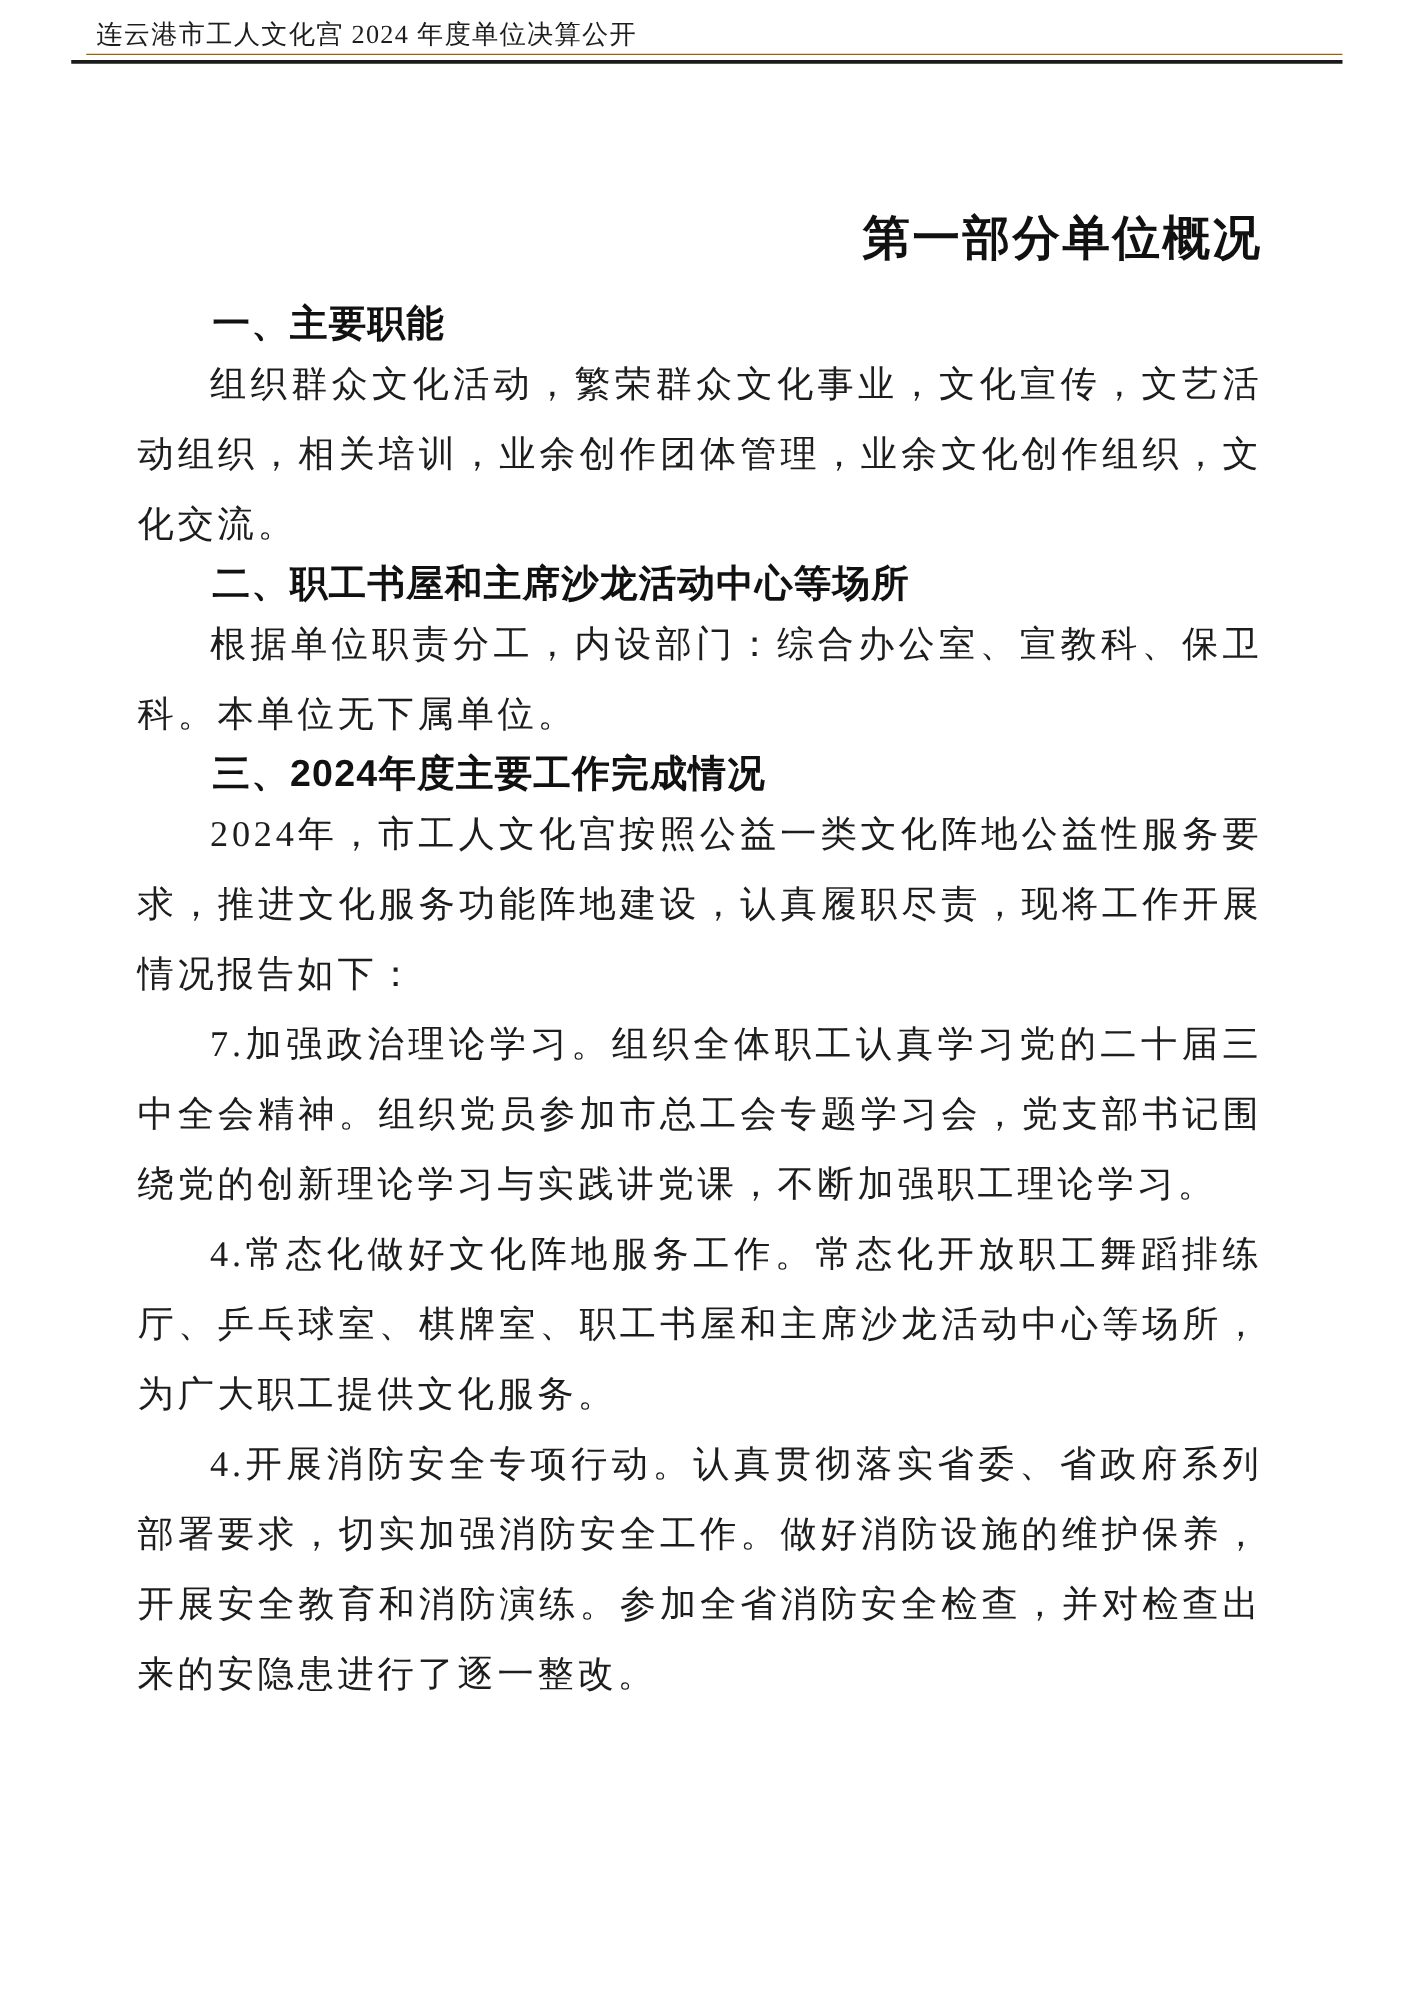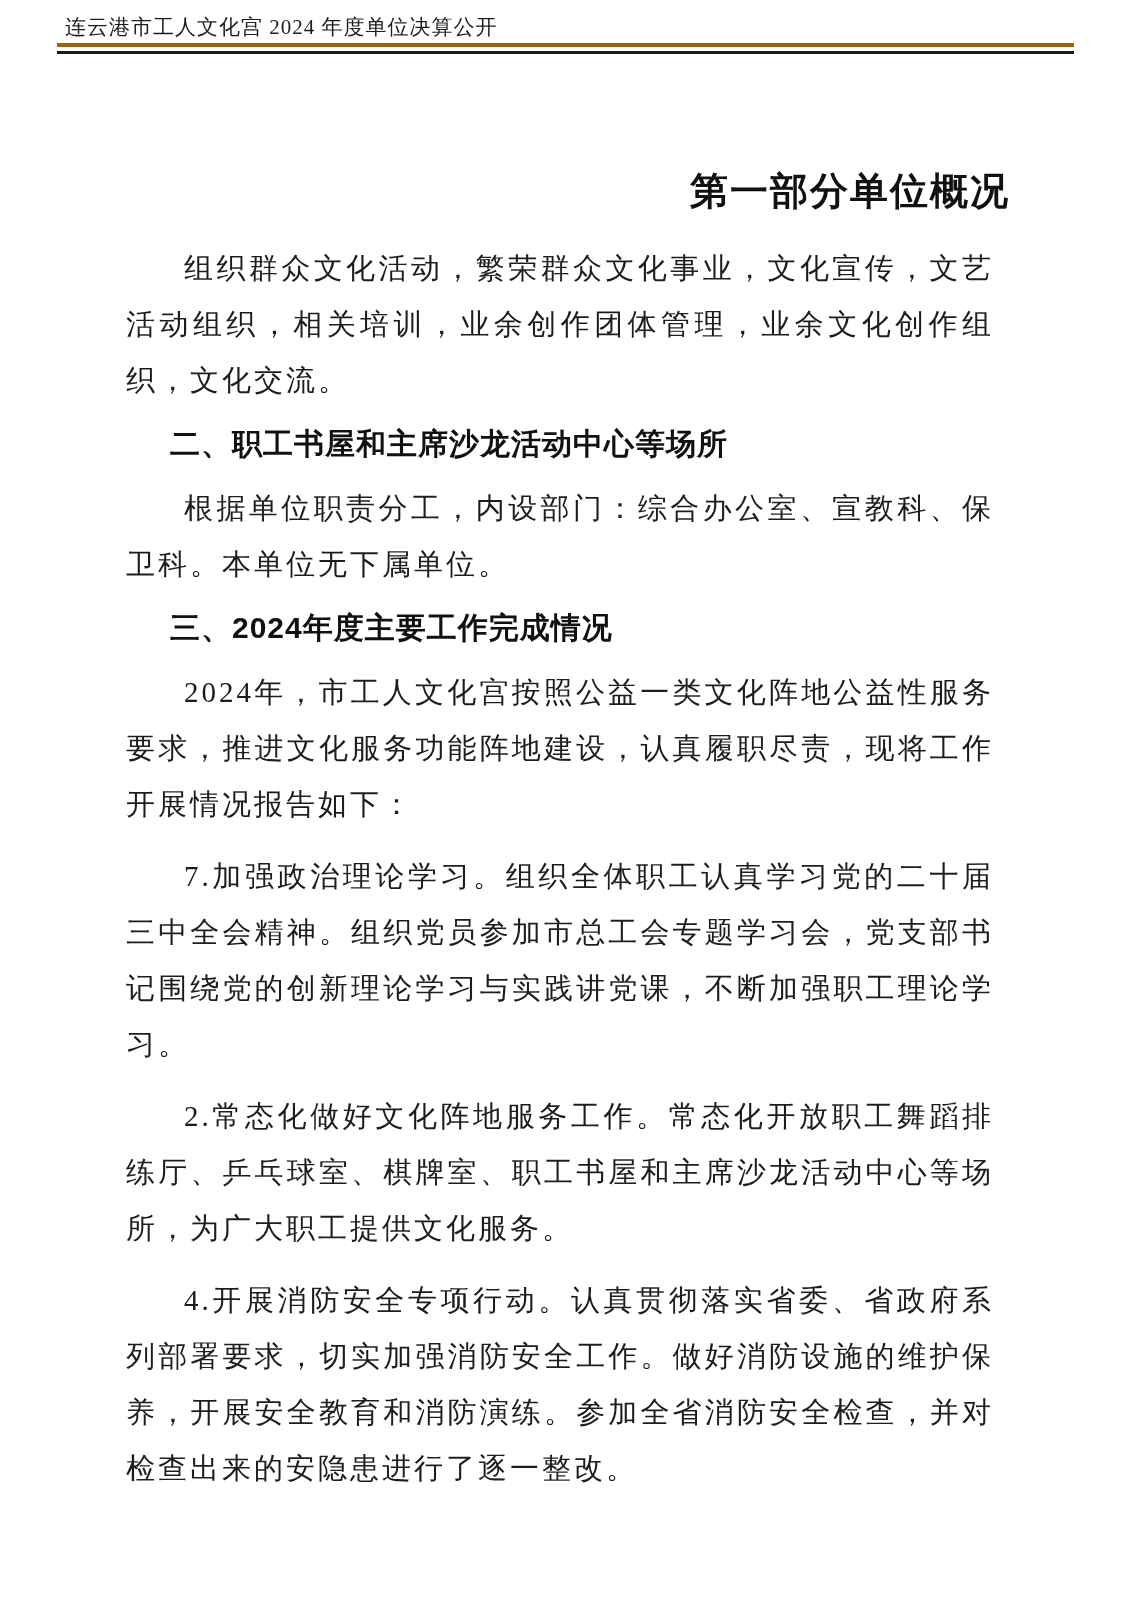--- a/index.html
+++ b/index.html
@@ -18,22 +18,23 @@
     top: 14px;
     left: 57px;
     right: 57px;
   }
   .doc-header-text {
     font-size: 21px;
     line-height: 26px;
     letter-spacing: 1px;
     padding: 0 0 3px 8px;
     color: #1d1d1d;
-    border-bottom: 4px solid #a16207;
+    border-bottom: 1px solid #a16207;
     font-family: "Liberation Serif", serif;
+    margin-left: 12px;
   }
   .doc-header-rule {
     margin-top: 4px;
     height: 3px;
     background: #1b1b1b;
   }
   
   .content {
     position: absolute;
     top: 152px;
@@ -54,21 +55,21 @@
     margin: 0;
     font-size: 30px;
     line-height: 40px;
     font-weight: 700;
     text-indent: 2em;
     letter-spacing: 1px;
     color: #111111;
     font-family: "Liberation Sans", sans-serif;
   }
   .body-p {
-    margin: 16px;
+    margin: 0;
     font-size: 29px;
     line-height: 56px;
     text-indent: 2em;
     text-align: justify;
     text-justify: inter-ideograph;
     letter-spacing: 3px;
     color: #1d1d1d;
     font-family: "Liberation Serif", serif;
   }
 </style>
@@ -80,30 +81,31 @@
   <div class="doc-header">
     <div class="doc-header-text">连云港市工人文化宫 2024 年度单位决算公开</div>
     <div class="doc-header-rule"></div>
   </div>
 
   <div class="content">
 
     <h1 class="doc-title">第一部分单位概况</h1>
 
     <section>
+      <h2 class="sec-heading">一、主要职能</h2>
       <p class="body-p">组织群众文化活动，繁荣群众文化事业，文化宣传，文艺活动组织，相关培训，业余创作团体管理，业余文化创作组织，文化交流。</p>
     </section>
 
     <section>
       <h2 class="sec-heading">二、职工书屋和主席沙龙活动中心等场所</h2>
       <p class="body-p">根据单位职责分工，内设部门：综合办公室、宣教科、保卫科。本单位无下属单位。</p>
     </section>
 
     <section>
       <h2 class="sec-heading">三、2024年度主要工作完成情况</h2>
       <p class="body-p">2024年，市工人文化宫按照公益一类文化阵地公益性服务要求，推进文化服务功能阵地建设，认真履职尽责，现将工作开展情况报告如下：</p>
       <p class="body-p">7.加强政治理论学习。组织全体职工认真学习党的二十届三中全会精神。组织党员参加市总工会专题学习会，党支部书记围绕党的创新理论学习与实践讲党课，不断加强职工理论学习。</p>
-      <p class="body-p">2.常态化做好文化阵地服务工作。常态化开放职工舞蹈排练厅、乒乓球室、棋牌室、职工书屋和主席沙龙活动中心等场所，为广大职工提供文化服务。</p>
+      <p class="body-p">4.常态化做好文化阵地服务工作。常态化开放职工舞蹈排练厅、乒乓球室、棋牌室、职工书屋和主席沙龙活动中心等场所，为广大职工提供文化服务。</p>
       <p class="body-p">4.开展消防安全专项行动。认真贯彻落实省委、省政府系列部署要求，切实加强消防安全工作。做好消防设施的维护保养，开展安全教育和消防演练。参加全省消防安全检查，并对检查出来的安隐患进行了逐一整改。</p>
     </section>
 
   </div>
 </div>
 
 </body></html>

